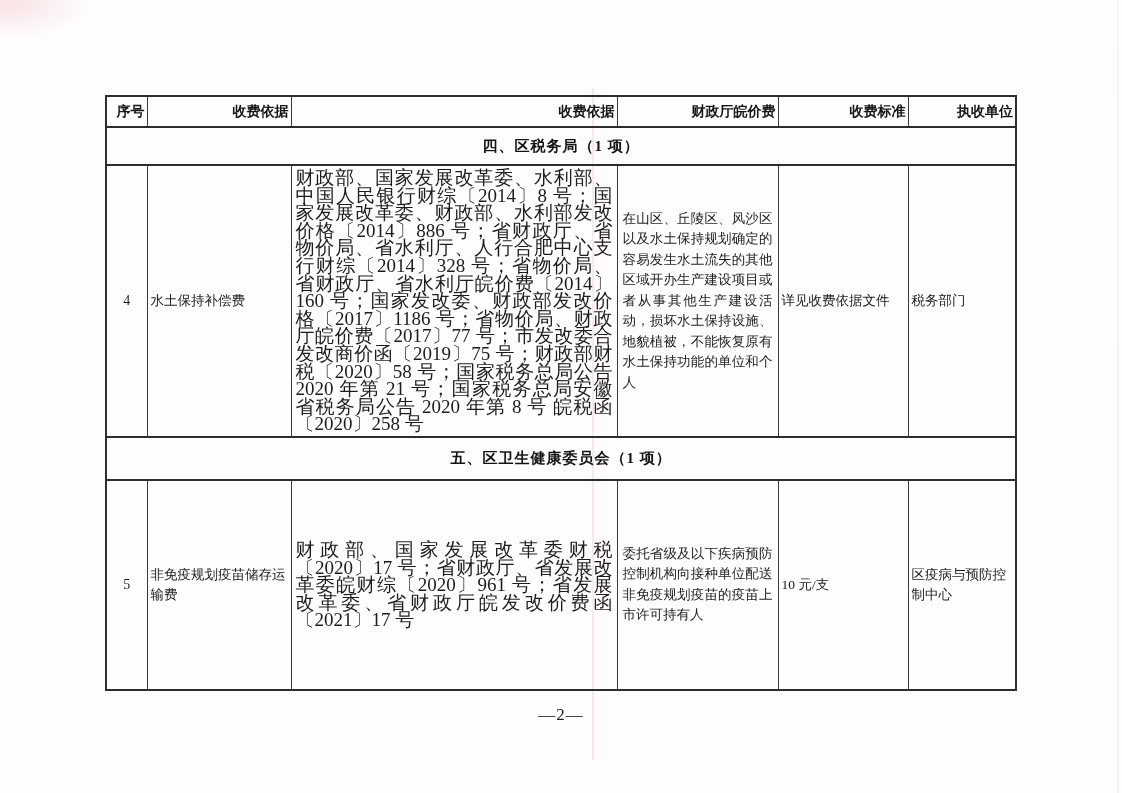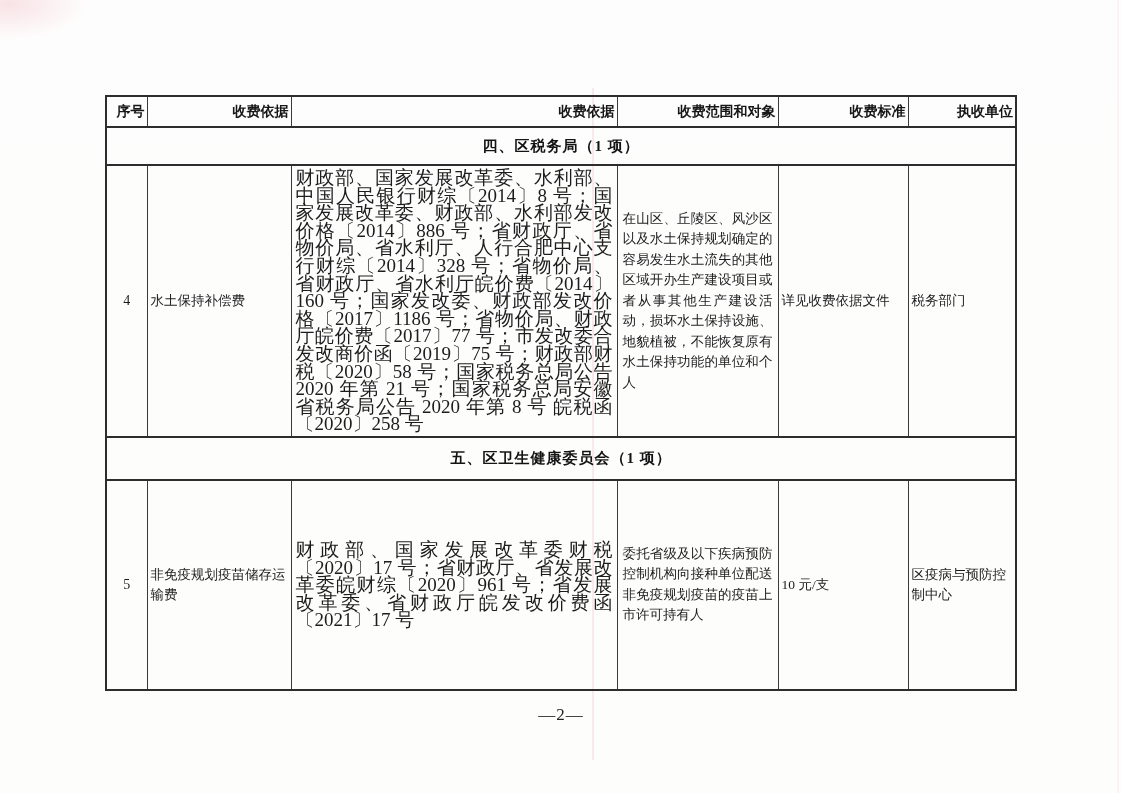--- a/index.html
+++ b/index.html
@@ -90,21 +90,21 @@
       <col style="width:326px">
       <col style="width:161px">
       <col style="width:130px">
       <col style="width:108px">
     </colgroup>
     <thead>
       <tr class="header-row">
         <th>序号</th>
         <th>收费依据</th>
         <th>收费依据</th>
-        <th>收费范围和对象</th>
+        <th>财政厅皖价费</th>
         <th>收费标准</th>
         <th>执收单位</th>
       </tr>
     </thead>
     <tbody>
       <tr class="section-row s1">
         <td colspan="6">四、区税务局（1 项）</td>
       </tr>
       <tr class="data-row r4">
         <td class="c-no">4</td>

